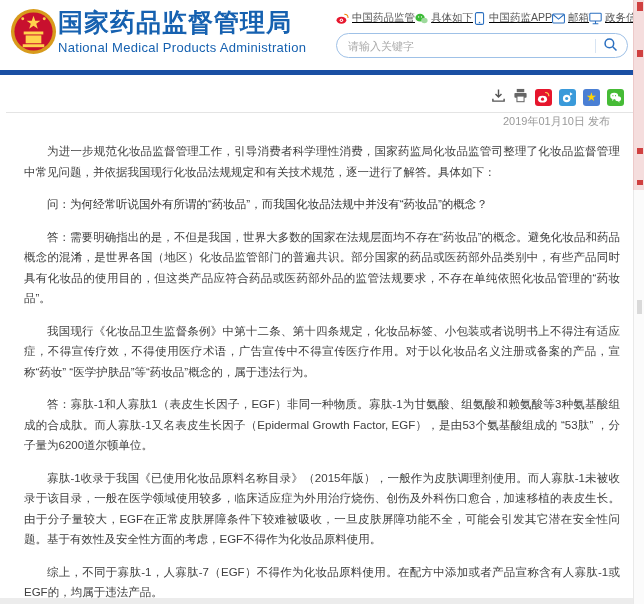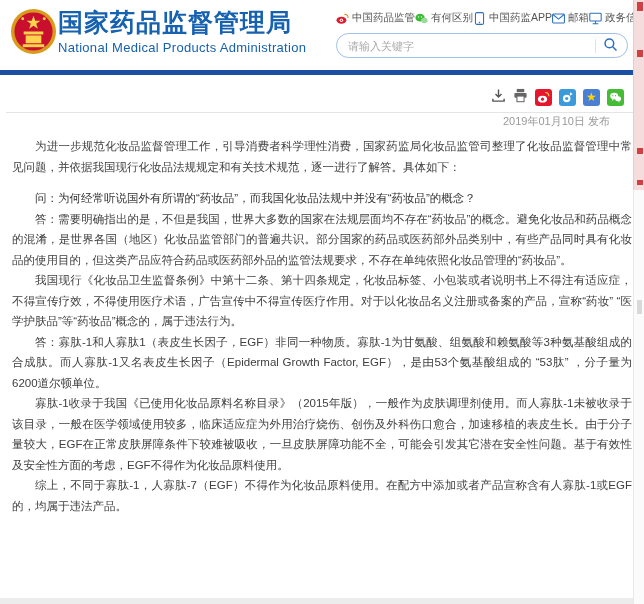--- a/index.html
+++ b/index.html
@@ -11,21 +11,21 @@
   }
 
   
   .site-header { position:absolute; top:0; left:0; right:0; height:70px; background:#fff; }
   .brand { position:absolute; left:10px; top:6px; display:flex; align-items:center; gap:1px; cursor:pointer; }
   .emblem svg { width:47px; height:52px; display:block; }
   .brand-cn { color:#1661b0; font-size:25px; font-weight:bold; letter-spacing:1px; line-height:1.1; }
   .brand-en { color:#1661b0; font-size:13px; letter-spacing:0.3px; margin-top:3px; }
 
   .header-right { position:absolute; right:16px; top:11px; width:292px; }
-  .quick-links { display:flex; justify-content:space-between; align-items:flex-end; white-space:nowrap; }
+  .quick-links { display:flex; justify-content:space-between; align-items:flex-end; white-space:nowrap;text-decoration:underline; }
   .qlink { display:flex; align-items:center; gap:3px; font-size:10.5px; color:#555; text-decoration:none; cursor:pointer; }
   .qicon { display:flex; }
   .qicon svg { width:13px; height:13px; display:block; }
 
   .searchbar { margin-top:8px; height:25px; border:1px solid #9fc1e7; border-radius:13px;
     display:flex; align-items:center; padding:0 9px; background:#fff; }
   .searchbar input { flex:1; border:none; outline:none; font-size:11px; color:#333; background:transparent; }
   .searchbar input::placeholder { color:#aaa; }
   .search-sep { width:1px; height:14px; background:#d7e4f3; margin:0 7px 0 4px; }
   .search-btn { background:none; border:none; padding:0; cursor:pointer; display:flex; }
@@ -42,21 +42,21 @@
   .tool-btn svg { width:15px; height:15px; }
   .share-btn { width:17px; height:17px; border-radius:3px; border:none; padding:0; cursor:pointer;
     display:flex; align-items:center; justify-content:center; }
   .share-btn svg { width:13px; height:13px; }
   .share-btn .star { color:#ffd400; font-size:12px; line-height:1; }
 
   .rule { border:none; border-top:1px solid #e4e4e4; margin:6px -6px 0; }
   .pub-date { text-align:right; color:#999; font-size:11px; margin-top:1px; padding-right:22px; }
 
   .article { margin-top:7px; font-size:11.5px; line-height:20.5px; color:#404040; }
-  .article p { margin:0; text-indent:2em; text-align:justify; }
+  .article p { margin:12px; text-indent:2em; text-align:justify; }
   .article p.question { font-weight:normal; color:#333; margin-top:11px; }
 
   
   .right-strip { position:absolute; right:0; top:0; width:11px; height:190px;
     background:#f5dddd; border-left:1px solid #edc9c9; z-index:5; }
   .right-strip .mark { position:absolute; left:3px; width:6px; background:#d04040; }
   .right-strip .m1 { top:2px;   height:9px; }
   .right-strip .m2 { top:50px;  height:7px; }
   .right-strip .m3 { top:148px; height:6px; }
   .right-strip .m4 { top:180px; height:5px; }
@@ -103,21 +103,21 @@
         </a>
         <a class="qlink">
           <span class="qicon">
             <svg viewBox="0 0 18 16">
               <ellipse cx="7" cy="6.8" rx="6.4" ry="5.4" fill="#3bbb36"></ellipse>
               <ellipse cx="13" cy="10.8" rx="4.4" ry="3.8" fill="#9ed99c"></ellipse>
               <circle cx="5" cy="5.8" r="0.9" fill="#fff"></circle>
               <circle cx="9" cy="5.8" r="0.9" fill="#fff"></circle>
             </svg>
           </span>
-          <span>有何区别</span>
+          <span>具体如下</span>
         </a>
         <a class="qlink">
           <span class="qicon">
             <svg viewBox="0 0 12 16">
               <rect x="1" y="0.8" width="10" height="14.4" rx="1.8" fill="none" stroke="#2a6fc0" stroke-width="1.3"></rect>
               <circle cx="6" cy="13" r="0.9" fill="#2a6fc0"></circle>
             </svg>
           </span>
           <span>中国药监APP</span>
         </a>

